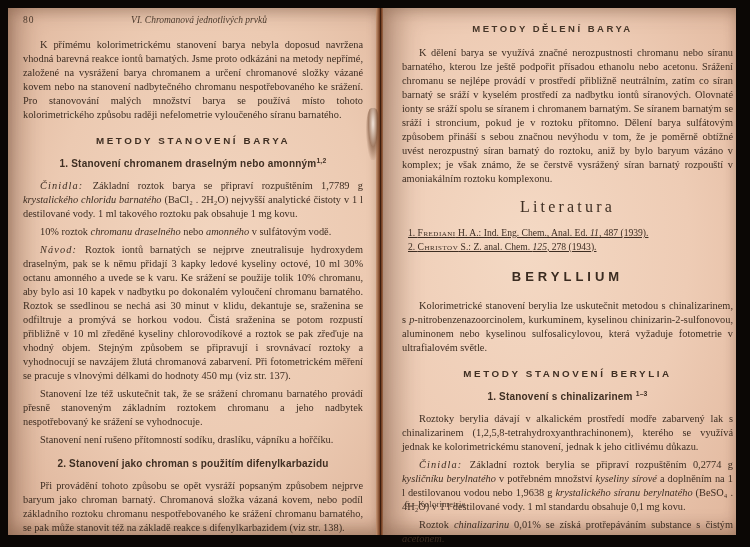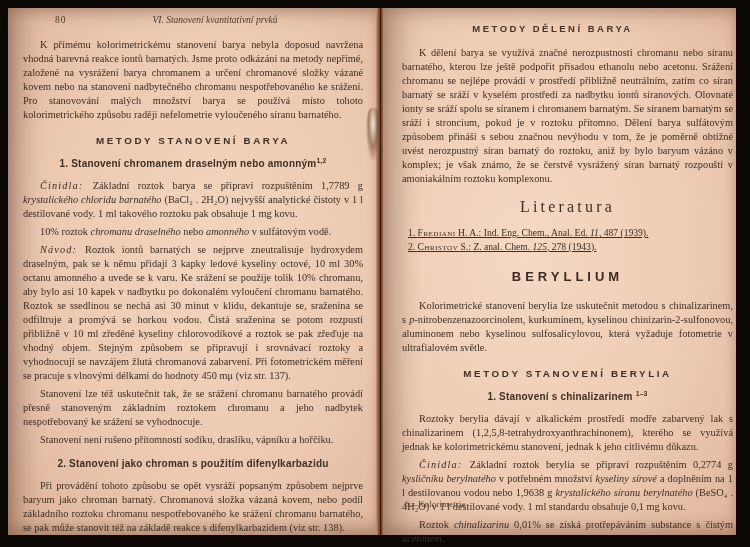--- a/index.html
+++ b/index.html
@@ -28,21 +28,21 @@
   .gutter {
     position:absolute; left:376px; top:8px; width:9px; height:527px;
     background:linear-gradient(90deg,#c89877 0%,#7a4426 38%,#3a1c0e 50%,#7a4426 62%,#caa081 100%);
   }
   .gutter-defect {
     position:absolute; left:366px; top:108px; width:14px; height:52px;
     background:radial-gradient(ellipse at 50% 30%, rgba(250,245,240,.7) 0%, rgba(120,80,55,.6) 45%, rgba(120,80,55,0) 75%);
     border-radius:40%;
   }
   
-  .pg-header { display:flex; align-items:flex-end; font-size:9.5px; margin-bottom:13px; color:#4a392c;margin-left:32px; }
+  .pg-header { display:flex; align-items:flex-end; font-size:9.5px; margin-bottom:13px; color:#4a392c; }
   .pagenum { width:52px; letter-spacing:1px; }
   .running { flex:1; text-align:center; font-style:italic; padding-right:40px; }
   .hdr-center { text-align:center; font-family:"Liberation Sans",sans-serif; font-size:9.5px; font-weight:bold; letter-spacing:2.5px; color:#453528; }
   .chapter-title { text-align:center; font-family:"Liberation Sans",sans-serif; font-weight:bold; font-size:13px; letter-spacing:4px; margin:9px 0 15px; color:#3a2b20; }
   .methods-heading { text-align:center; font-family:"Liberation Sans",sans-serif; font-weight:bold; font-size:9.8px; letter-spacing:2.6px; margin:13px 0 12px; color:#3f2f23; }
   .subheading { text-align:center; font-family:"Liberation Sans",sans-serif; font-weight:bold; font-size:10px; letter-spacing:.2px; margin:11px 0 10px; color:#3f2f23; }
   p.body { font-size:10.35px; line-height:14px; text-align:justify; margin:0 0 4px; }
   p.ind { text-indent:17px; }
   .lit-heading { text-align:center; font-size:16px; letter-spacing:3.2px; margin:12px 0 11px; color:#3f2f23; }
   .ref { font-size:9.6px; line-height:12.6px; margin:0 0 1px 6px;text-decoration:underline; }
@@ -53,21 +53,21 @@
   .sg-sup { vertical-align:super; font-size:6.8px; line-height:0; }
 </style>
 </head>
 <body>
 
 <div class="photo">
 
   <div class="page page-left">
     <div class="pg-header">
       <span class="pagenum">80</span>
-      <span class="running">VI. Stanovení kvantitativní prvků</span>
+      <span class="running">VI. Chromanová jednotlivých prvků</span>
     </div>
     <p class="body ind">K přímému kolorimetrickému stanovení barya nebyla doposud navržena vhodná barevná reakce iontů barnatých. Jsme proto odkázáni na metody nepřímé, založené na vysrážení barya chromanem a určení chromanové složky vázané kovem nebo na stanovení nadbytečného chromanu nespotřebovaného ke srážení. Pro stanovování malých množství barya se používá místo tohoto kolorimetrického způsobu raději nefelometrie vyloučeného síranu barnatého.</p>
     <div class="methods-heading">METODY STANOVENÍ BARYA</div>
     <div class="subheading"><span>1. Stanovení chromanem draselným nebo amonným</span><span class="sg-sup">1,2</span></div>
     <p class="body ind"><span class="sg-lead">Činidla: </span><span>Základní roztok barya se připraví rozpuštěním 1,7789 g </span><span class="sg-i">krystalického chloridu barnatého </span><span>(BaCl₂ . 2H₂O) nejvyšší analytické čistoty v 1 l destilované vody. 1 ml takového roztoku pak obsahuje 1 mg kovu.</span></p>
     <p class="body ind"><span>10% roztok </span><span class="sg-i">chromanu draselného</span><span> nebo </span><span class="sg-i">amonného</span><span> v sulfátovým vodě.</span></p>
     <p class="body ind"><span class="sg-lead">Návod: </span><span>Roztok iontů barnatých se nejprve zneutralisuje hydroxydem draselným, pak se k němu přidají 3 kapky ledové kyseliny octové, 10 ml 30% octanu amonného a uvede se k varu. Ke srážení se použije tolik 10% chromanu, aby bylo asi 10 kapek v nadbytku po dokonalém vyloučení chromanu barnatého. Roztok se ssedlinou se nechá asi 30 minut v klidu, dekantuje se, sraženina se odfiltruje a promývá se horkou vodou. Čistá sraženina se potom rozpustí přibližně v 10 ml zředěné kyseliny chlorovodíkové a roztok se pak zřeďuje na vhodný objem. Stejným způsobem se připravují i srovnávací roztoky a vyhodnocují se navzájem žlutá chromanová zabarvení. Při fotometrickém měření se pracuje s vlnovými délkami do hodnoty 450 mμ (viz str. 137).</span></p>
     <p class="body ind">Stanovení lze též uskutečnit tak, že se srážení chromanu barnatého provádí přesně stanoveným základním roztokem chromanu a jeho nadbytek nespotřebovaný ke srážení se vyhodnocuje.</p>
     <p class="body ind">Stanovení není rušeno přítomností sodíku, draslíku, vápníku a hořčíku.</p>
     <div class="subheading">2. Stanovení jako chroman s použitím difenylkarbazidu</div>

